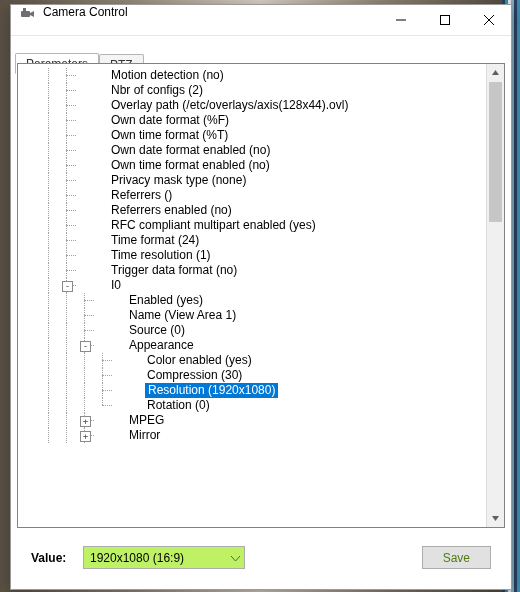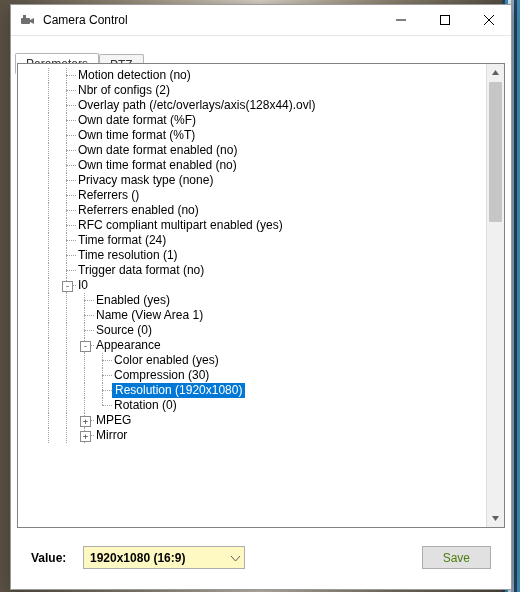--- a/index.html
+++ b/index.html
@@ -1,19 +1,19 @@
 <!DOCTYPE html>
 <html><head>
 <meta charset="utf-8">
 <style>
   html,body{margin:0;padding:0;font-family:"Segoe UI",Tahoma,Arial,sans-serif;font-size:12px;color:#000;background:#6a6a64;}
   .desktop{position:relative;width:520px;height:592px;overflow:hidden;background:linear-gradient(90deg,#5a5044 0%,#948a78 25%,#d9d0c4 50%,#8a806e 75%,#4e463a 100%);}
   .bg-strip{position:absolute;top:0;bottom:0;right:0;width:18px;background:repeating-linear-gradient(90deg,#27425f 0 3px,#3b8db2 3px 6px,#d9e6ef 6px 9px,#8aa7bf 9px 12px);}
   .window{position:absolute;left:10px;top:4px;width:500px;height:584px;background:#fff;border:1px solid #9a9a9a;box-shadow:0 4px 14px rgba(0,0,0,.35);display:flex;flex-direction:column;}
-  .titlebar{height:30px;display:flex;align-items:center;padding-left:8px;background:#fff;border-bottom:1px solid #e6e6e6;}
+  .titlebar{height:30px;display:flex;padding-left:8px;background:#fff;border-bottom:1px solid #e6e6e6;}
   .titlebar .app-icon{width:16px;height:16px;margin-right:8px;}
   .titlebar .title{flex:1;font-size:12px;color:#000;}
   .win-controls{display:flex;height:100%;}
   .win-btn{width:44px;display:flex;align-items:center;justify-content:center;color:#000;}
   .win-btn svg{display:block;}
   .tabs{display:flex;align-items:flex-end;height:22px;padding:0 4px;gap:0;border-bottom:1px solid #fff;}
   .tab{padding:3px 10px 2px 10px;font-size:12px;border:1px solid #b5b5b5;border-bottom:none;background:#f4f4f4;position:relative;top:16px;border-radius:2px 2px 0 0;color:#333;}
   .tab.active{background:#fff;border-bottom:1px solid #fff;}
   .content{flex:1;padding:4px 6px 6px 6px;display:flex;flex-direction:column;}
   .tree-wrap{flex:1;position:relative;border:1px solid #828282;background:#fff;display:flex;}
@@ -21,25 +21,25 @@
   .scrollbar{width:17px;background:#f0f0f0;border-left:1px solid #dcdcdc;position:relative;}
   .scroll-btn{height:17px;display:flex;align-items:center;justify-content:center;color:#606060;}
   .scroll-thumb{position:absolute;left:2px;right:2px;top:18px;height:140px;background:#c6c6c6;border-radius:1px;}
   .node{display:flex;align-items:center;height:15px;white-space:nowrap;}
   .ind{display:inline-block;width:18px;height:15px;position:relative;flex:0 0 18px;}
   
   .ind.vline::before{content:"";position:absolute;left:8px;top:0;bottom:0;border-left:1px dotted #a0a0a0;}
   .ind.hline::after{content:"";position:absolute;left:8px;right:0;top:7px;border-top:1px dotted #a0a0a0;}
   .ind.last::before{bottom:8px;}
   .expander{display:inline-flex;align-items:center;justify-content:center;width:9px;height:9px;border:1px solid #8a8a8a;background:#fff;font-size:9px;line-height:7px;position:relative;z-index:2;margin-left:4px;color:#4a4a4a;font-family:Consolas,monospace;}
-  .label{padding:0 2px;}
+  .label{padding:0 2px;margin-left:33px;}
   .label.selected{background:#0078d7;color:#fff;padding:0 3px;}
   .value-row{display:flex;align-items:center;padding:18px 14px 14px 14px;gap:8px;}
   .value-row .vlabel{font-weight:bold;width:44px;}
-  .dropdown{flex:0 0 150px;height:21px;border:1px solid #adadad;background:#fef9c3;display:flex;align-items:center;justify-content:space-between;padding:0 4px 0 6px;font-size:12px;color:#000;font-weight:bold;}
+  .dropdown{flex:0 0 150px;height:21px;border:1px solid #adadad;background:#bef264;display:flex;align-items:center;justify-content:space-between;padding:0 4px 0 6px;font-size:12px;color:#000;}
   .dropdown .chev{color:#5c5c5c;}
   .spacer{flex:1;}
   .save-btn{height:23px;padding:0 20px;border:1px solid #adadad;background:#e1e1e1;font-size:12px;color:#4d7c0f;}
 </style>
 </head>
 <body>
 
 <div class="desktop">
   <div class="bg-strip"></div>
 

